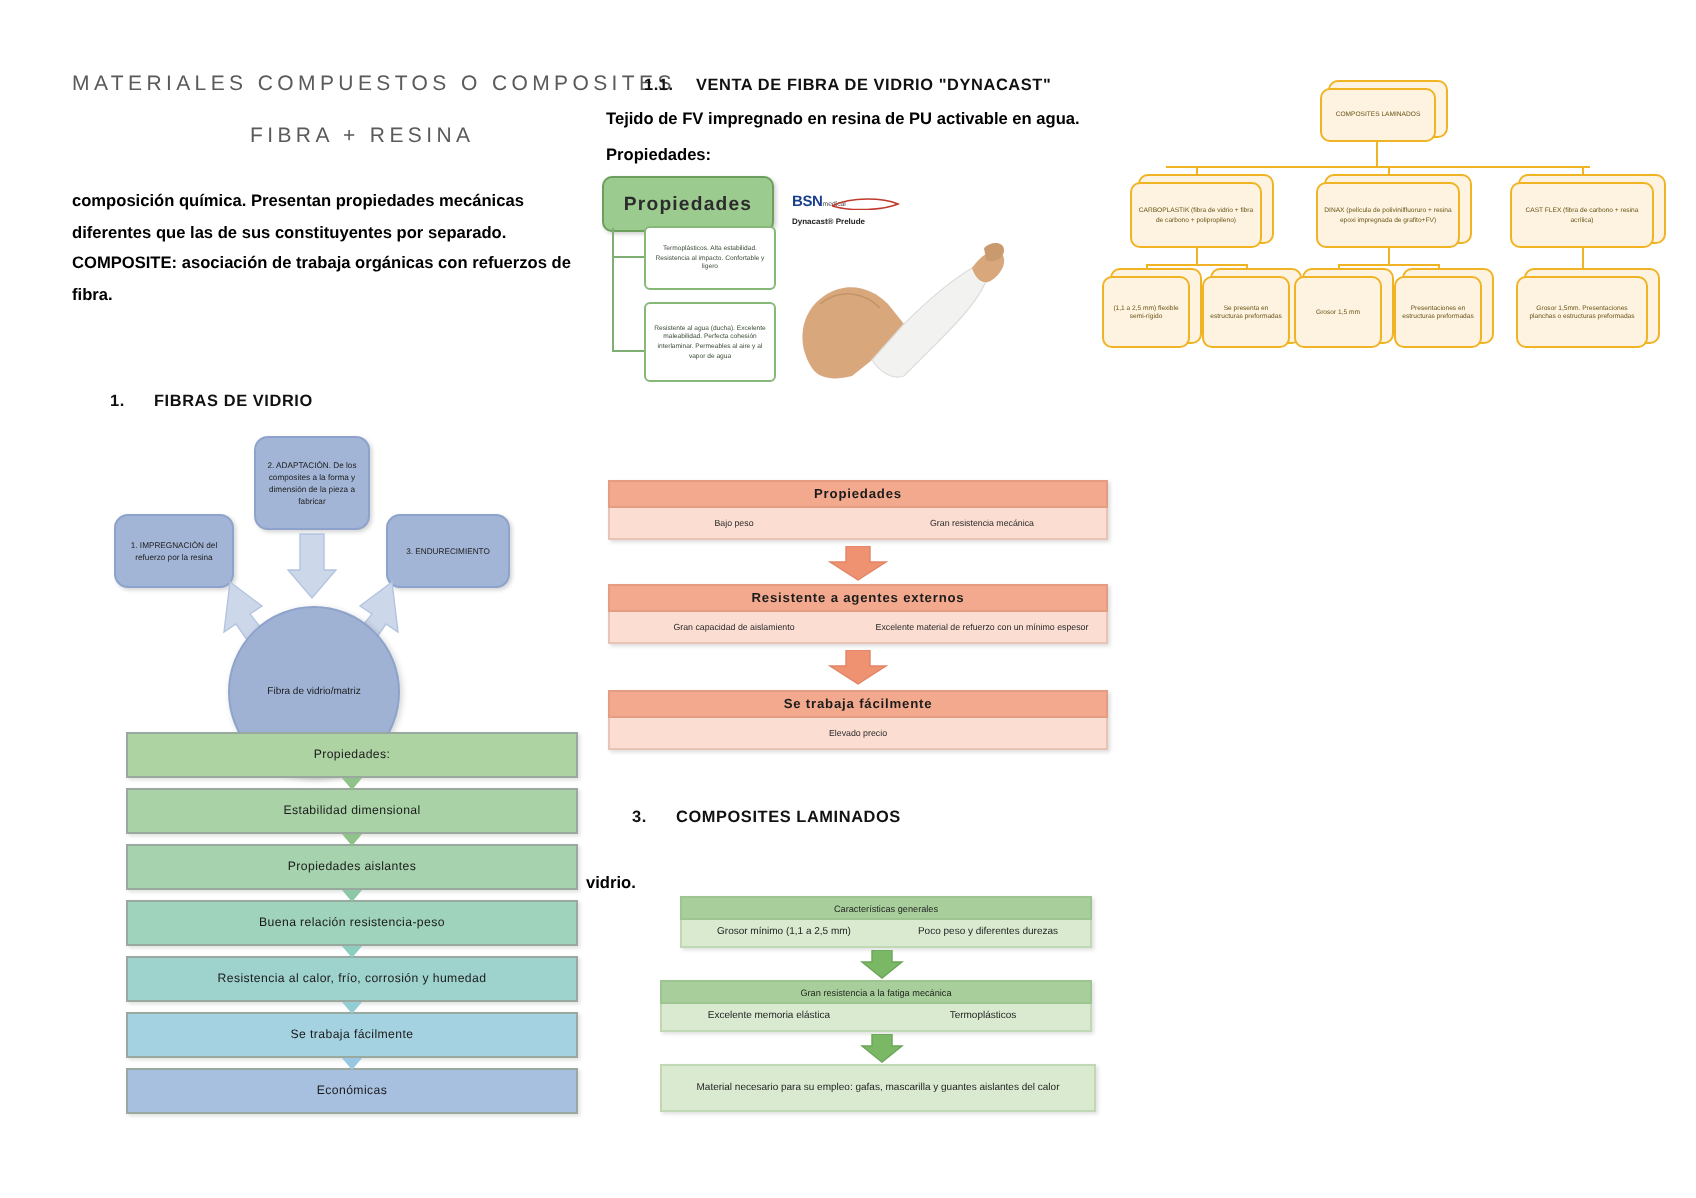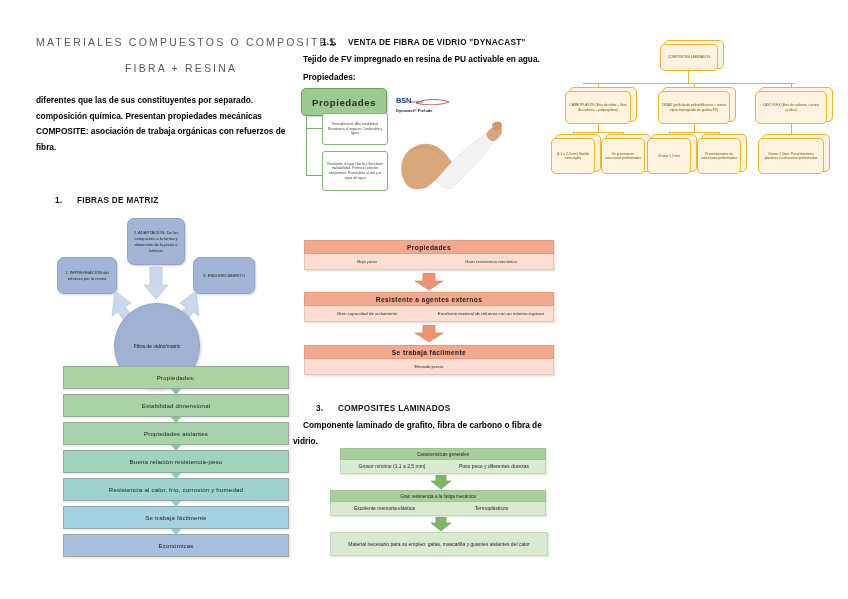--- a/index.html
+++ b/index.html
@@ -117,28 +117,28 @@
 </style>
 </head>
 <body>
 
 <div class="page">
 
   <div class="abs ttl" style="left:36px;top:36px;">MATERIALES COMPUESTOS O COMPOSITES</div>
   <div class="abs ttl" style="left:125px;top:62px;">FIBRA + RESINA</div>
 
   <div class="abs body-txt" style="left:36px;top:93px;width:262px;">
+    <div>composición química. Presentan propiedades mecánicas</div>
     <div>diferentes que las de sus constituyentes por separado.</div>
-    <div>composición química. Presentan propiedades mecánicas</div>
     <div>COMPOSITE: asociación de trabaja orgánicas con refuerzos de</div>
     <div>fibra.</div>
   </div>
 
   <div class="abs sec-head" style="left:55px;top:196px;">
-    <span class="sec-num">1.</span><span>FIBRAS DE MATRIZ</span>
+    <span class="sec-num">1.</span><span>FIBRAS DE VIDRIO</span>
   </div>
 
   <div class="abs" style="left:30px;top:215px;width:262px;height:150px;">
     <div class="proc-box" style="left:27px;top:42px;width:60px;height:37px;">1. IMPREGNACIÓN del refuerzo por la resina</div>
     <div class="proc-box" style="left:97px;top:3px;width:58px;height:47px;">2. ADAPTACIÓN. De los composites a la forma y dimensión de la pieza a fabricar</div>
     <div class="proc-box" style="left:163px;top:42px;width:62px;height:37px;">3. ENDURECIMIENTO</div>
 
     <svg class="abs" style="left:0;top:0;" width="262" height="150">
       <polygon points="85,76 101,88 95,92 103,102 95,107 88,97 82,101" fill="#ccd7ea" stroke="#b3c4e0" stroke-width="0.7"></polygon>
       <polygon points="120,52 132,52 132,70 138,70 126,84 114,70 120,70" fill="#ccd7ea" stroke="#b3c4e0" stroke-width="0.7"></polygon>
@@ -235,21 +235,20 @@
         <div class="or-title">Se trabaja fácilmente</div>
         <div class="or-body">
           <div class="or-cell">Elevado precio</div>
         </div>
       </div>
     </div>
 
   <div class="abs sec-head" style="left:316px;top:404px;">
     <span class="sec-num">3.</span><span>COMPOSITES LAMINADOS</span>
   </div>
-  <div class="abs body-txt" style="left:303px;top:418px;">Componente laminado de grafito, fibra de carbono o fibra de</div>
   <div class="abs body-txt" style="left:293px;top:434px;">vidrio.</div>
   <div class="abs" id="greenFlow" style="left:0;top:0;width:848px;height:599px;pointer-events:none;">
       <div class="gr-block" style="top: 448px; left: 340px; width: 206px;">
         <div class="gr-title">Características generales</div>
         <div class="gr-body">
           <div class="gr-cell">Grosor mínimo (1,1 a 2,5 mm)</div>
           <div class="gr-cell">Poco peso y diferentes durezas</div>
         </div>
       </div>
       <div class="abs" style="left: 430px; top: 475px;"><svg width="22" height="15">

